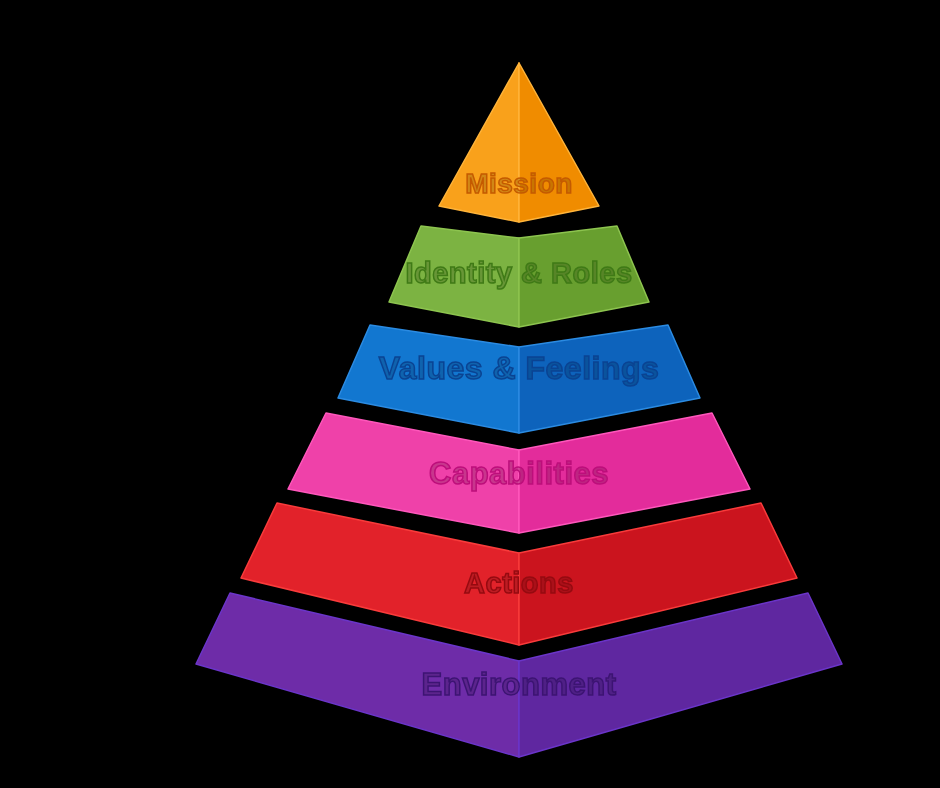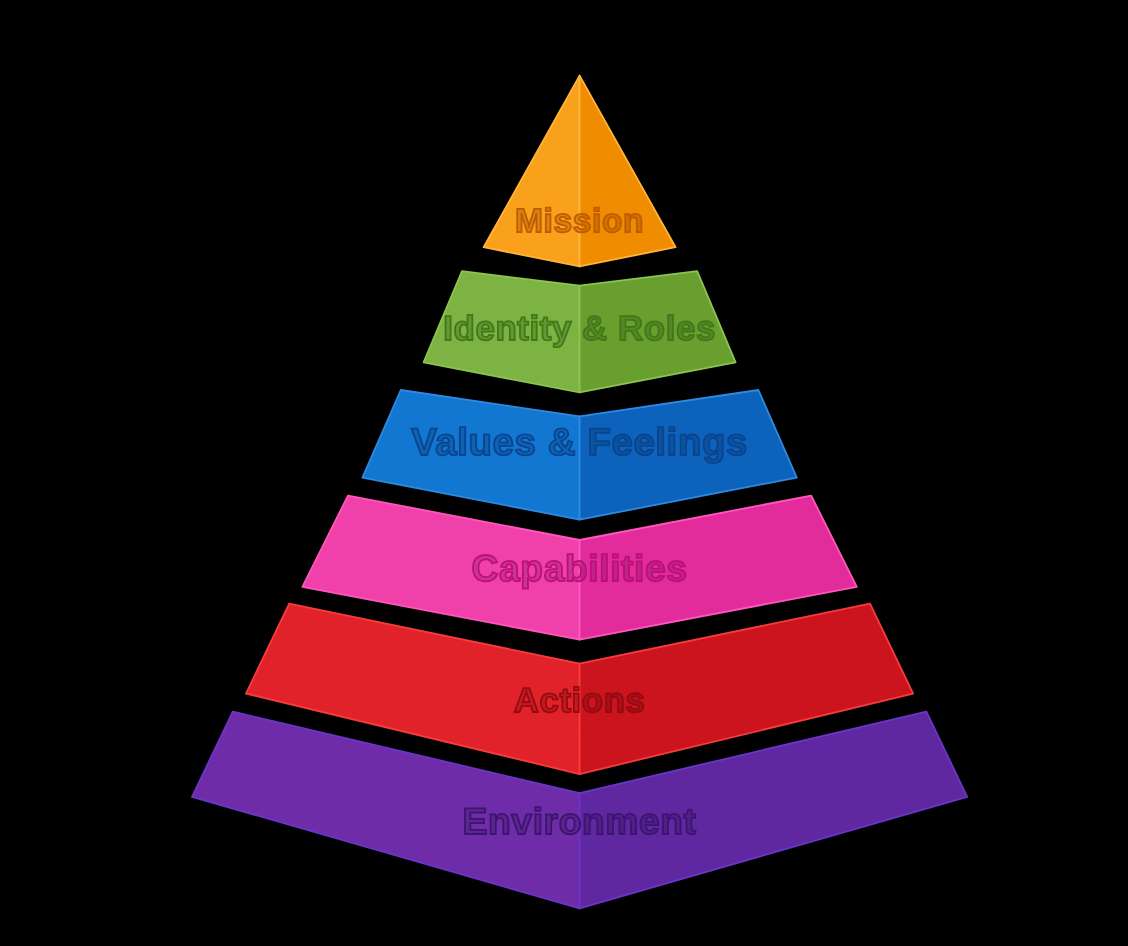--- a/index.html
+++ b/index.html
@@ -6,20 +6,21 @@
     margin: 0;
     padding: 0;
     background: #000000;
   }
   .stage {
     position: relative;
     width: 873px;
     height: 788px;
     background: #000000;
     overflow: hidden;
+    padding-left: 36px;
   }
   .lvl-label {
     font-family: "Liberation Sans", sans-serif;
     font-weight: bold;
     text-anchor: middle;
     letter-spacing: 0.5px;
     stroke-width: 1.5px;
     paint-order: fill stroke;
   }
 </style>

